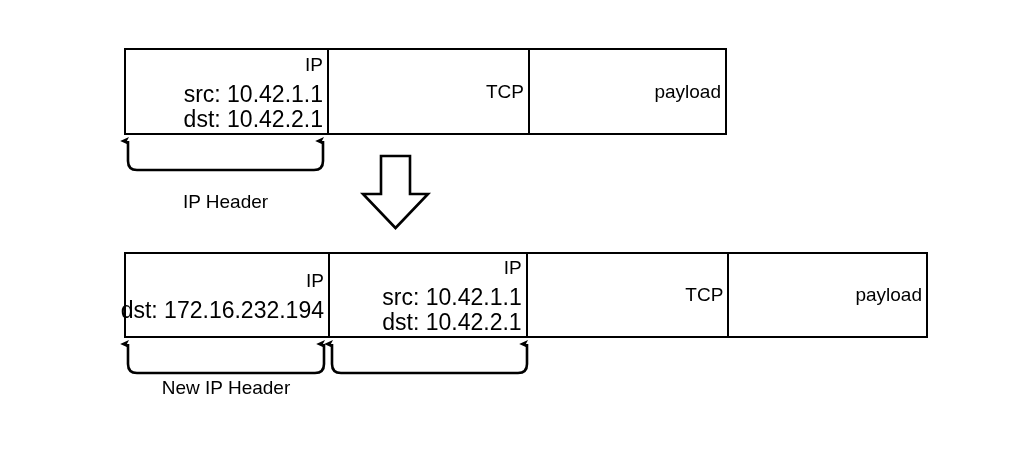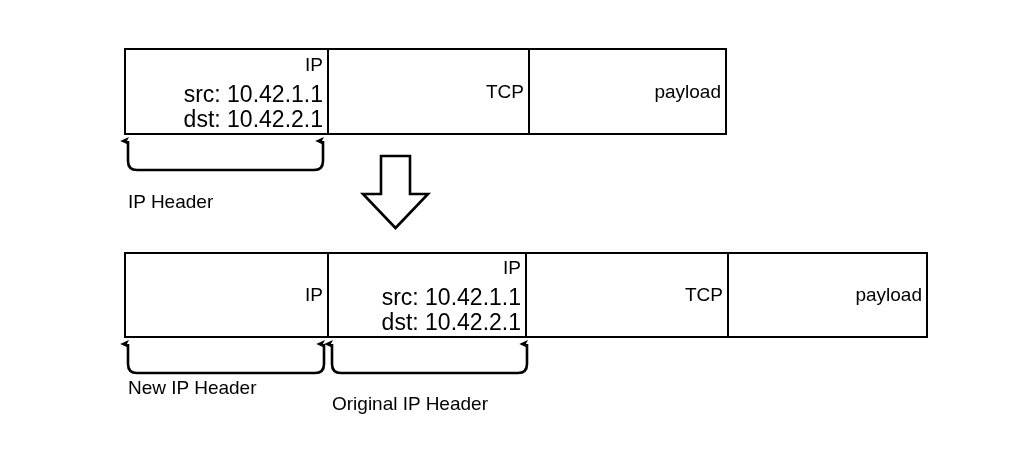--- a/index.html
+++ b/index.html
@@ -52,21 +52,21 @@
     line-height: 25px;
     white-space: nowrap;
   }
   .cell-title + .cell-line {
     margin-top: 4px;
   }
   .brace-label {
     position: absolute;
     font-size: 19px;
     line-height: 24px;
-    text-align: left;
+    text-align: center;
     white-space: nowrap;
   }
   svg.overlay {
     position: absolute;
     left: 0;
     top: 0;
     width: 1024px;
     height: 472px;
     overflow: visible;
   }
@@ -86,20 +86,21 @@
       <div class="cell-title">TCP</div>
     </div>
     <div class="packet-cell" style="width:195px;">
       <div class="cell-title">payload</div>
     </div>
   </div>
 
   <div class="packet-row" style="left:124px; top:252px; width:804px; height:86px;">
     <div class="packet-cell" style="width:204px;">
       <div class="cell-title">IP</div>
+      <div class="cell-line">dst: 172.16.232.194</div>
     </div>
     <div class="packet-cell" style="width:199px;">
       <div class="cell-title">IP</div>
       <div class="cell-line">src: 10.42.1.1</div>
       <div class="cell-line">dst: 10.42.2.1</div>
     </div>
     <div class="packet-cell" style="width:203px;">
       <div class="cell-title">TCP</div>
     </div>
     <div class="packet-cell" style="width:198px;">
@@ -120,15 +121,14 @@
 
     <path d="M 332 344 L 332 364 Q 332 373 341 373 L 518 373 Q 527 373 527 364 L 527 344" fill="none" stroke="#000000" stroke-width="2.6" marker-start="url(#arrowUp)" marker-end="url(#arrowUp)"></path>
 
     <path d="M 381 156 L 410 156 L 410 194 L 428 194 L 395.5 228 L 363 194 L 381 194 Z" fill="#ffffff" stroke="#000000" stroke-width="2.6" stroke-linejoin="miter"></path>
   </svg>
 
   <div class="brace-label" style="left:128px; top:190px; width:195px;">IP Header</div>
 
   <div class="brace-label" style="left:128px; top:376px; width:196px;">New IP Header</div>
 
-  <div class="brace-label" style="left:332px; top:392px; width:195px;">Original IP Header</div>
 
 </div>
 
 </body></html>

